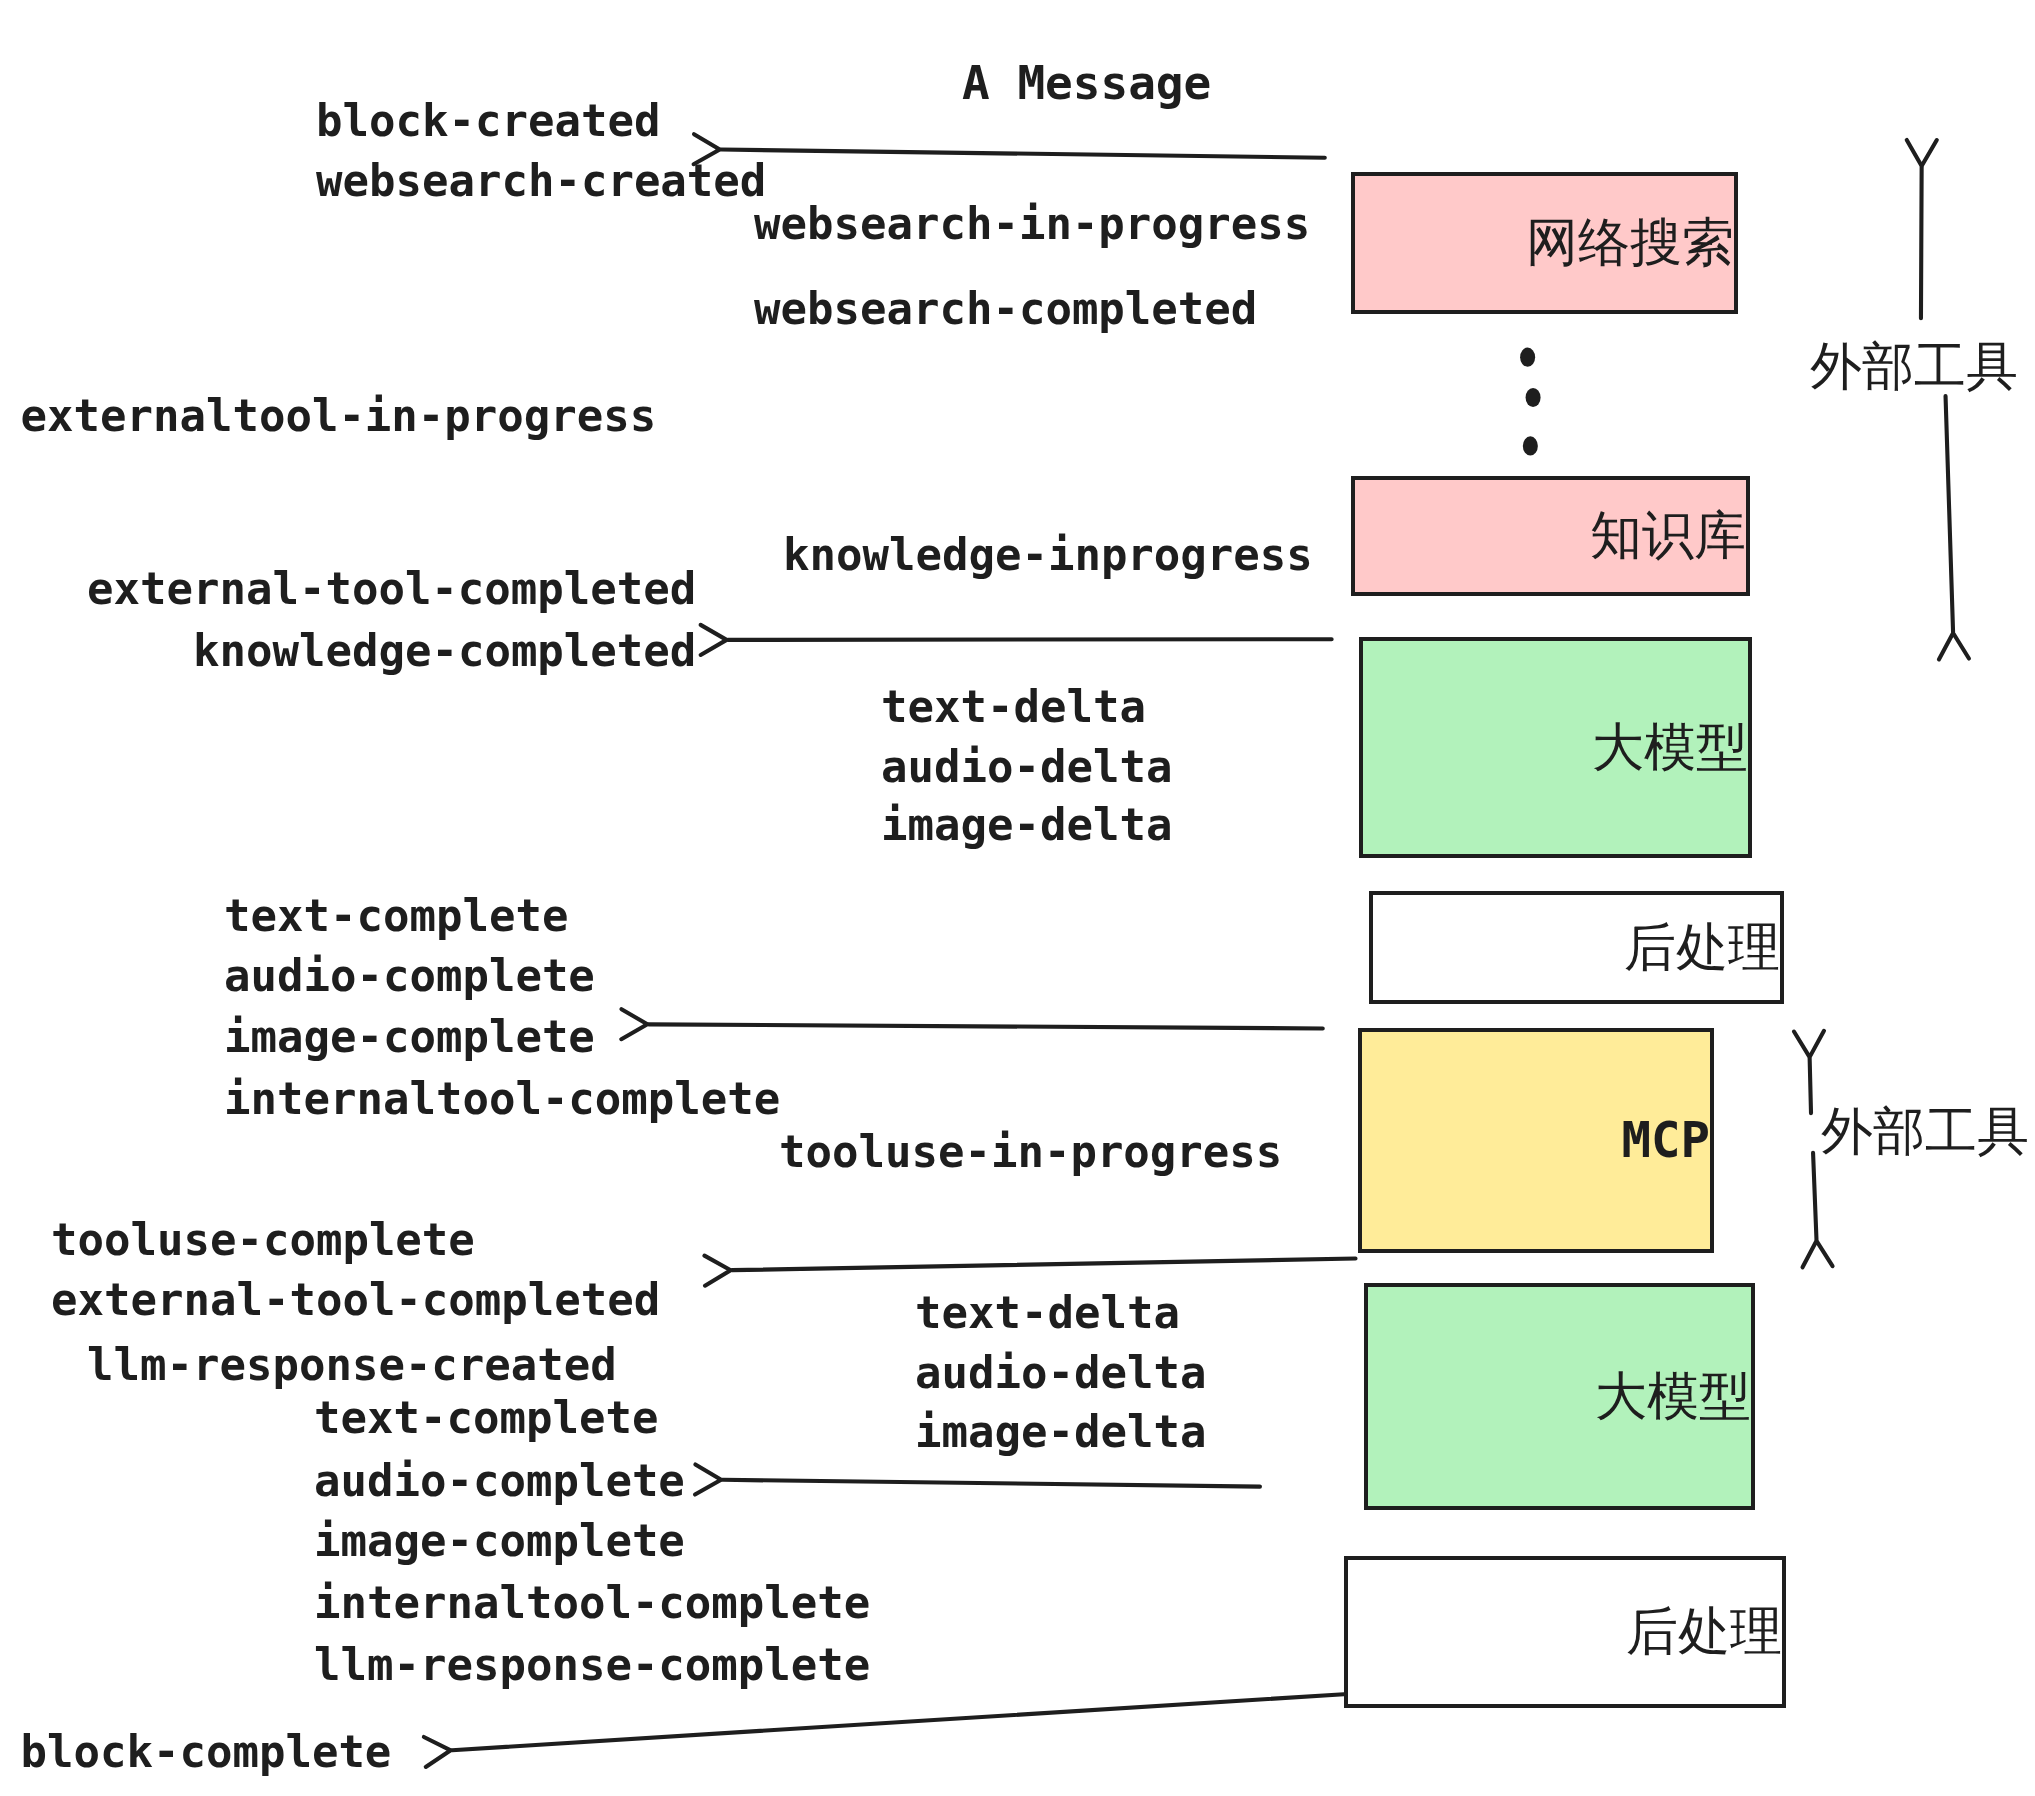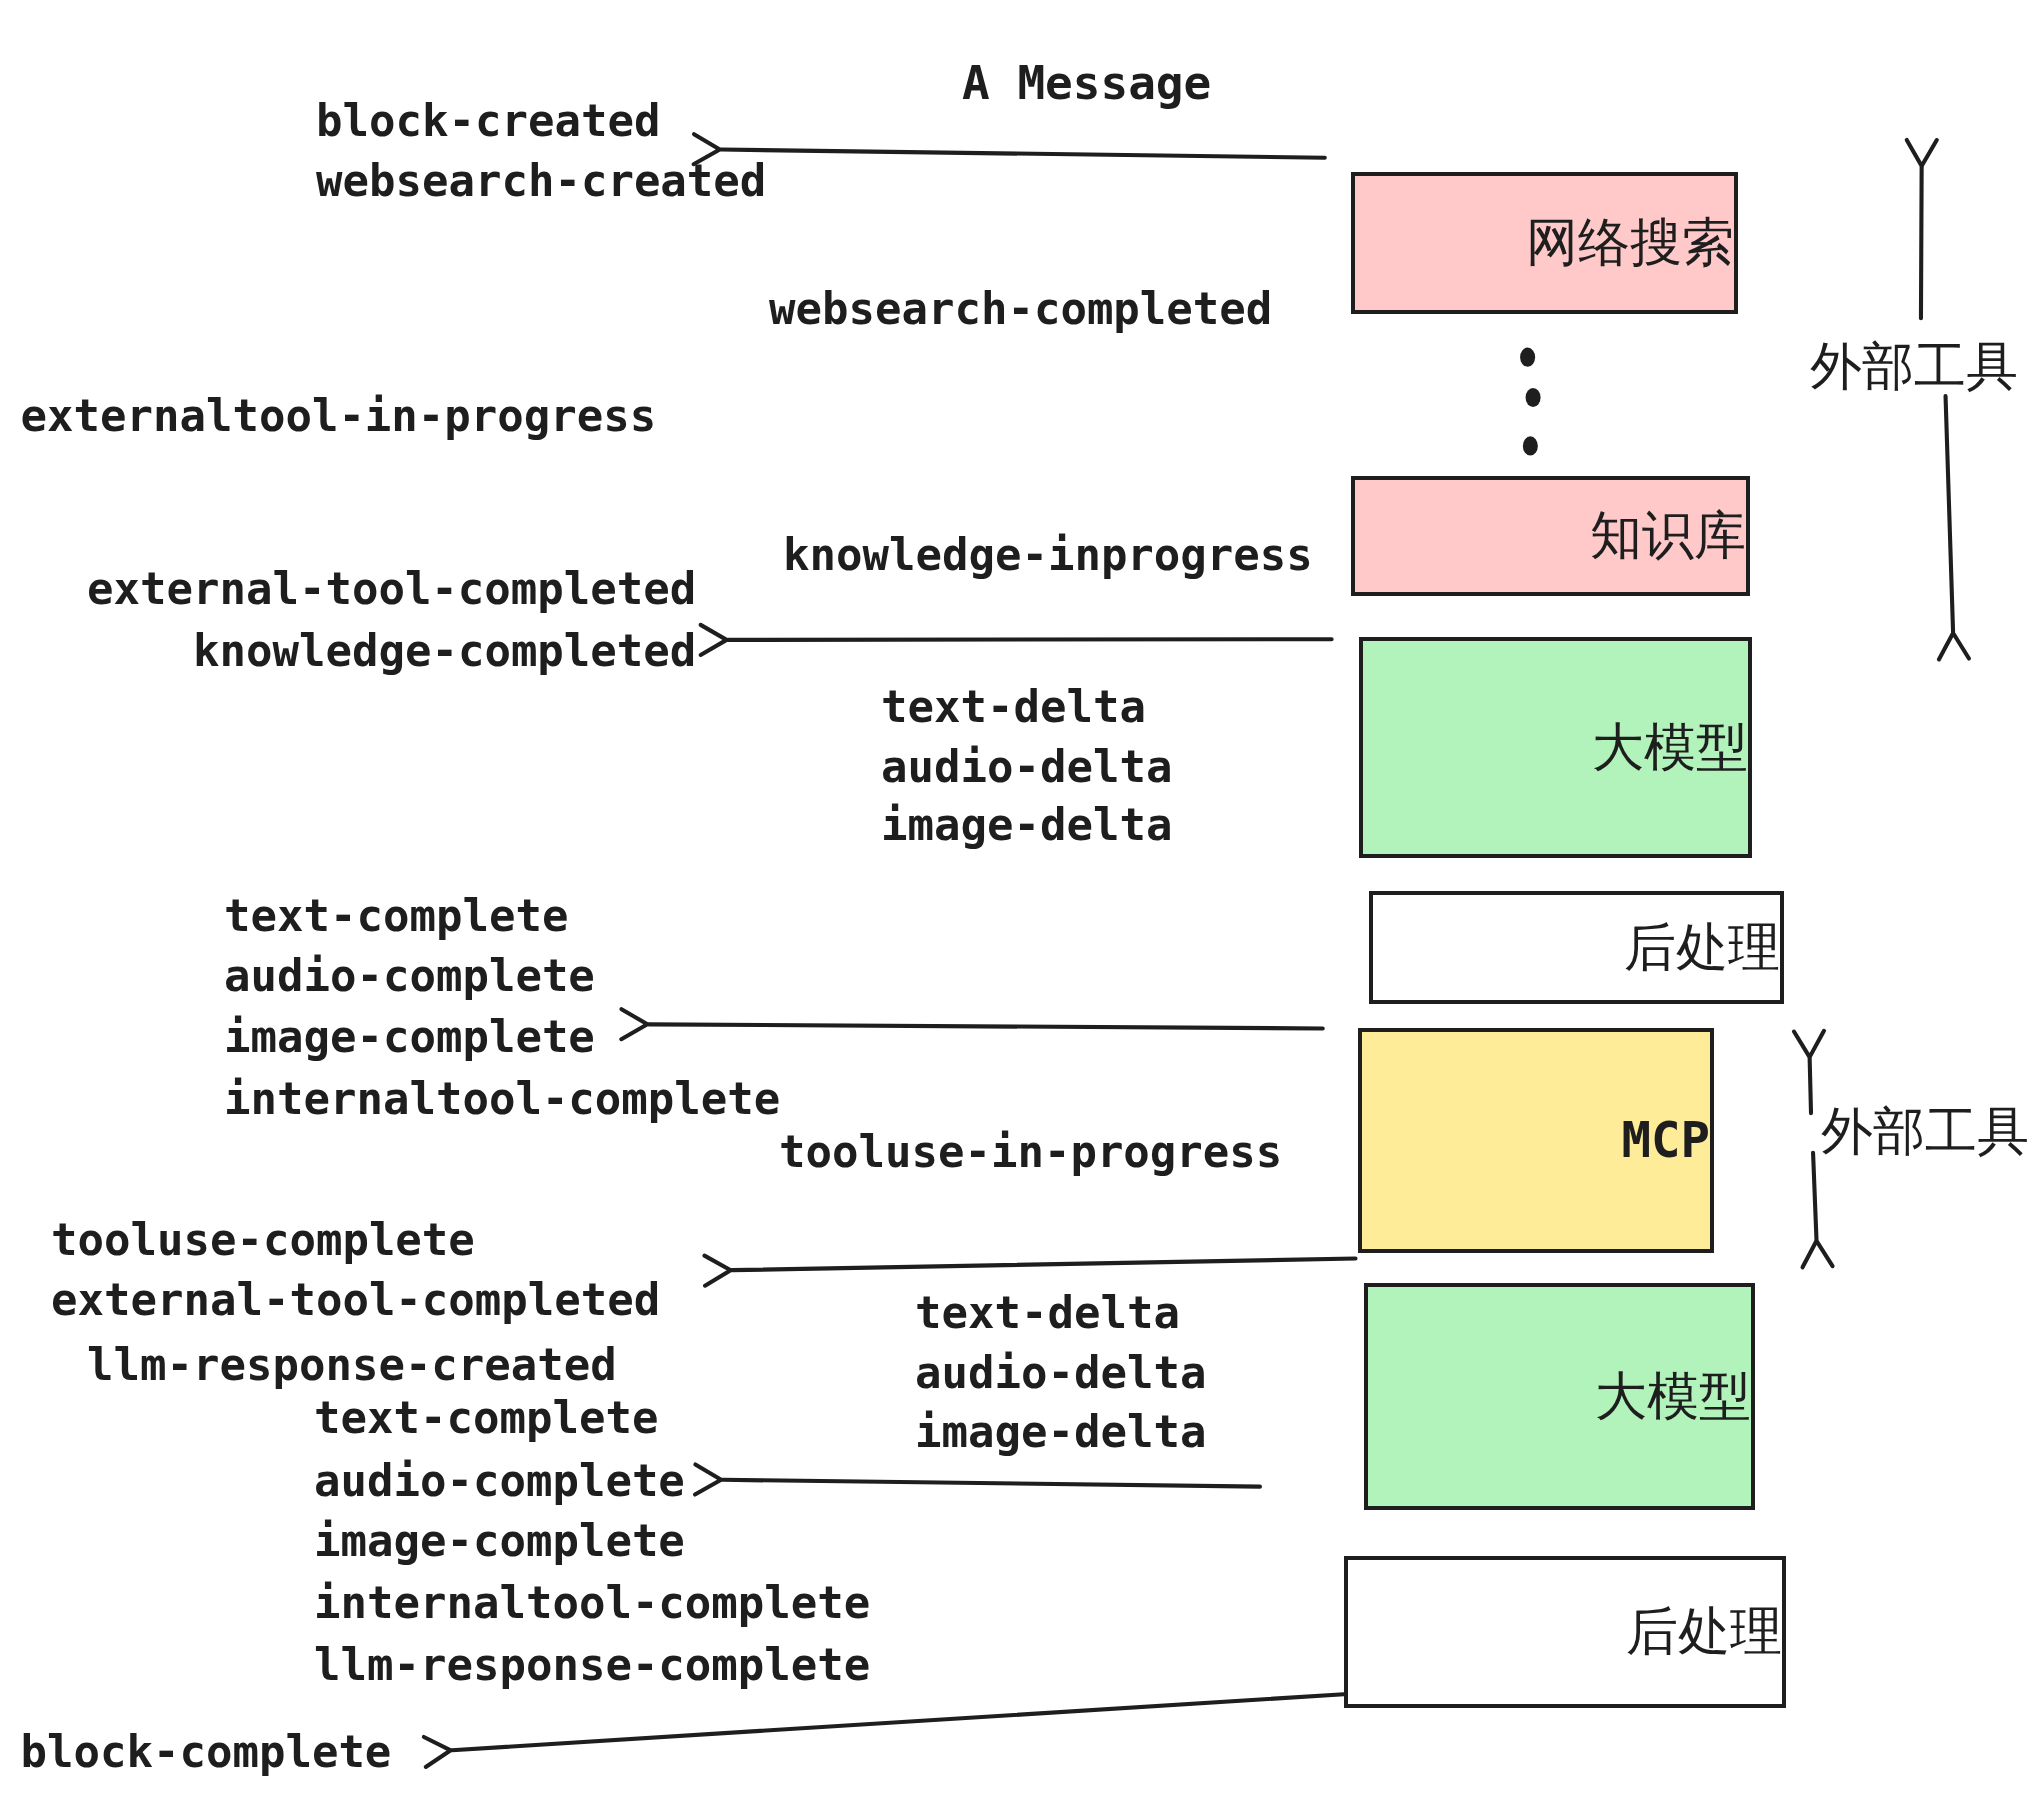--- a/index.html
+++ b/index.html
@@ -107,21 +107,22 @@
 
   <div class="box" style="left: 1344px; top: 1556px; width: 442px; height: 152px; background-color: rgb(255, 255, 255);">
     <span class="cjk">后处理</span>
   </div>
 
   <div class="side-label" style="left:1810px; top:339px;">外部工具</div>
   <div class="side-label" style="left:1821px; top:1104px;">外部工具</div>
 
   <div class="ev" style="left:316px;  top:98px;">block-created</div>
   <div class="ev" style="left:316px;  top:158px;">websearch-created</div>
-  <div class="ev" style="left:754px; top:286px;margin-left:15px;">websearch-completed</div>
+  <div class="ev" style="left:754px; top:201px;">websearch-in-progress</div>
+  <div class="ev" style="left:754px; top:286px;">websearch-completed</div>
   <div class="ev" style="left:20.5px;   top:393px;">externaltool-in-progress</div>
   <div class="ev" style="left:783px; top:532px;">knowledge-inprogress</div>
   <div class="ev" style="left:87px;  top:566px;">external-tool-completed</div>
   <div class="ev" style="left:193px;  top:628px;">knowledge-completed</div>
   <div class="ev" style="left:881px; top:684px;">text-delta</div>
   <div class="ev" style="left:881px; top:744px;">audio-delta</div>
   <div class="ev" style="left:881px; top:802px;">image-delta</div>
   <div class="ev" style="left:224px;  top:893px;">text-complete</div>
   <div class="ev" style="left:224px;  top:953px;">audio-complete</div>
   <div class="ev" style="left:224px;  top:1014px;">image-complete</div>

